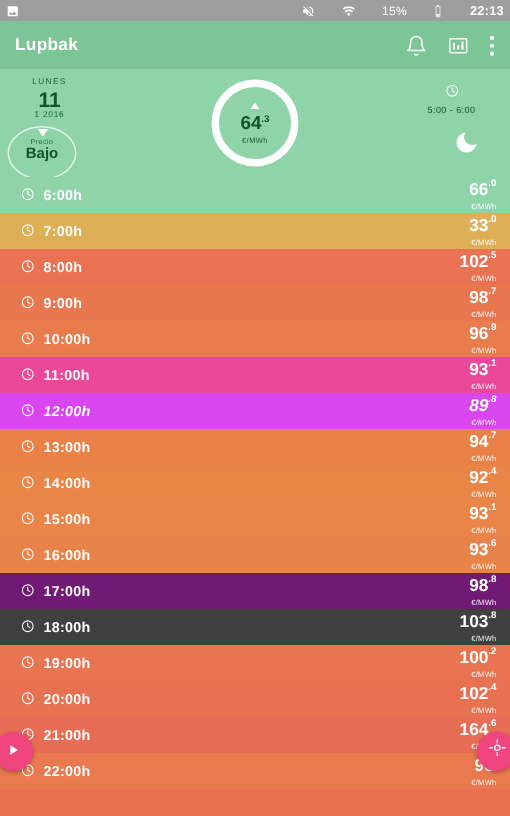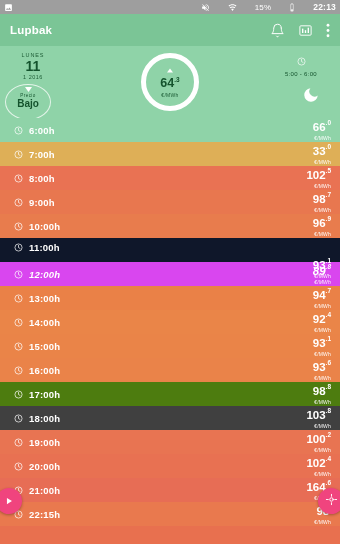--- a/index.html
+++ b/index.html
@@ -270,21 +270,21 @@
           </svg>
         </span>
         <span class="row-label">10:00h</span>
       </div>
       <div class="row-price">
         <span class="p-int">96</span><span class="p-dec">.9</span>
         <span class="p-unit">€/MWh</span>
       </div>
     </div>
 
-    <div class="row" style="background: #0f172a; flex-direction: column;">
+    <div class="row" style="background: #ec4899;">
       <div class="row-time">
         <span>
           <svg width="9" height="9" viewBox="0 0 24 24" fill="none" stroke="#ffffff" stroke-width="1.9">
             <circle cx="12" cy="12" r="9.5"></circle>
             <path d="M12 6.5V12l4 2.4" stroke-linecap="round"></path>
           </svg>
         </span>
         <span class="row-label">11:00h</span>
       </div>
       <div class="row-price">
@@ -366,21 +366,21 @@
           </svg>
         </span>
         <span class="row-label">16:00h</span>
       </div>
       <div class="row-price">
         <span class="p-int">93</span><span class="p-dec">.6</span>
         <span class="p-unit">€/MWh</span>
       </div>
     </div>
 
-    <div class="row" style="background: #4d7c0f;">
+    <div class="row" style="background: #701a75;">
       <div class="row-time">
         <span>
           <svg width="9" height="9" viewBox="0 0 24 24" fill="none" stroke="#ffffff" stroke-width="1.9">
             <circle cx="12" cy="12" r="9.5"></circle>
             <path d="M12 6.5V12l4 2.4" stroke-linecap="round"></path>
           </svg>
         </span>
         <span class="row-label">17:00h</span>
       </div>
       <div class="row-price">
@@ -454,21 +454,21 @@
     </div>
 
     <div class="row" style="background: rgb(233, 121, 78);">
       <div class="row-time">
         <span>
           <svg width="9" height="9" viewBox="0 0 24 24" fill="none" stroke="#ffffff" stroke-width="1.9">
             <circle cx="12" cy="12" r="9.5"></circle>
             <path d="M12 6.5V12l4 2.4" stroke-linecap="round"></path>
           </svg>
         </span>
-        <span class="row-label">22:15h</span>
+        <span class="row-label">22:00h</span>
       </div>
       <div class="row-price">
         <span class="p-int">98</span><span class="p-dec">.</span>
         <span class="p-unit">€/MWh</span>
       </div>
     </div>
   <div class="fab fab-left" style="background: rgb(240, 68, 126);">
     <span>
       <svg width="10" height="10" viewBox="0 0 24 24" fill="#ffffff">
           <path d="M7 4.5l12 7.5-12 7.5z"></path>

